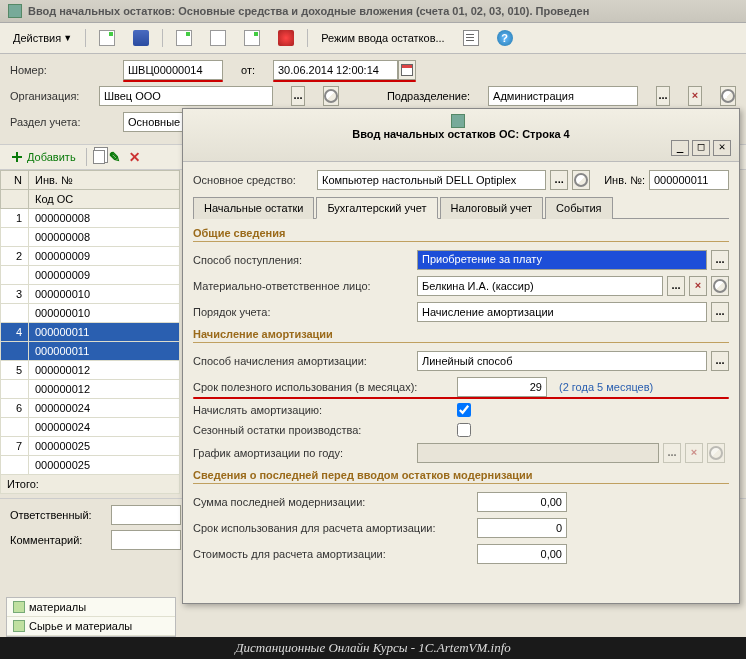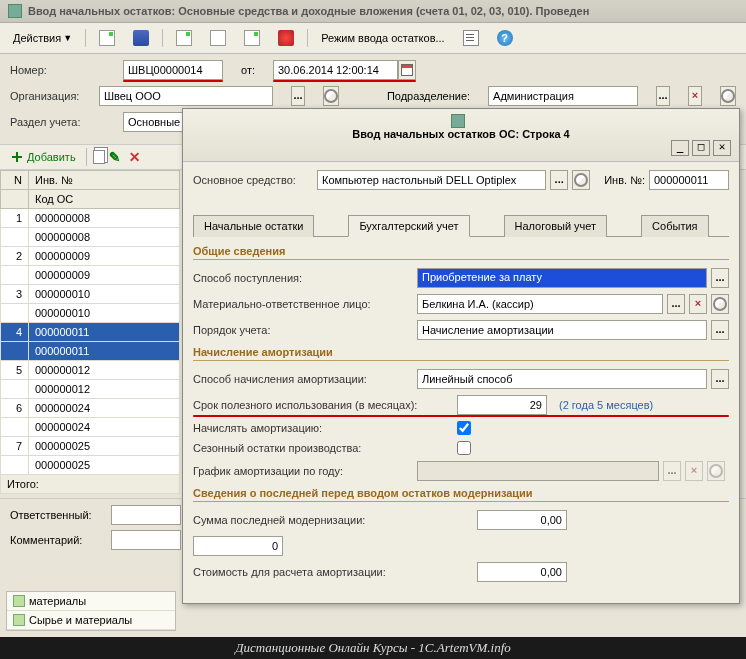--- a/index.html
+++ b/index.html
@@ -63,30 +63,30 @@
 .dlg-body { padding: 8px 10px; flex: 1; overflow: auto; }
 
 .drow { display: flex; align-items: center; margin-bottom: 6px; gap: 4px; }
 .dlbl { width: 220px; color: #333; }
 .dlbl.short { width: 120px; }
 .dval { background: #fff; border: 1px solid #a0a090; padding: 2px 4px; height: 20px; flex: 1; }
 .dval.hl { background: #1d4ed8; color: #fff; }
 .dval.num { text-align: right; width: 90px; flex: none; }
 .dval.dis { background: #e8e4d8; color: #888; }
 
-.tabs { display: flex; border-bottom: 1px solid #999; margin: 24px 0 8px; gap: 32px; }
+.tabs { display: flex; border-bottom: 1px solid #999; margin: 6px 0 8px; }
 .tab { padding: 4px 10px; border: 1px solid #999; border-bottom: none; background: #e5e2d6; margin-right: 2px; cursor: pointer; position: relative; top: 1px; }
 .tab.active { background: #f0ede2; border-bottom: 1px solid #f0ede2; font-weight: normal; }
 
 .section-h { color: #9a6a1a; font-weight: bold; border-bottom: 1px solid #c0a060; padding-bottom: 2px; margin: 6px 0 8px; }
 .green-u::after { content: ""; display: block; height: 2px; background: #0a8a0a; margin-top: 1px; }
 .hint { color: #2a5fb0; margin-left: 8px; }
 .chk { width: 14px; height: 14px; }
 
-.bottom-list { position: absolute; left: 6px; bottom: 28px; width: 170px; background: #fafaf2; border: 1px solid #bbb; }
+.bottom-list { position: absolute; left: 6px; bottom: 22px; width: 170px; background: #fafaf2; border: 1px solid #bbb; }
 .bl-row { padding: 3px 6px; border-bottom: 1px solid #e0e0d0; display: flex; align-items: center; gap: 4px; }
 .bl-ic { width: 12px; height: 12px; background: #c0e0a0; border: 1px solid #7a7; }
 
 .watermark { position: absolute; bottom: 0; left: 0; right: 0; background: #1a1a1a; color: #ddd; font-style: italic; text-align: center; padding: 3px; font-size: 13px; font-family: Georgia, serif; }
 </style>
 </head>
 <body>
 
 <div class="win-title">
   <span class="ic"></span>
@@ -339,20 +339,21 @@
       <span class="btn-x" style="opacity:.5">×</span>
       <span class="btn-q" style="opacity:.5"></span>
     </div>
 
     <div class="section-h">Сведения о последней перед вводом остатков модернизации</div>
     <div class="drow">
       <span class="dlbl" style="width:280px">Сумма последней модернизации:</span>
       <input class="dval num" value="0,00" style="">
     </div>
     <div class="drow">
+      <span class="dlbl" style="width:280px">Срок использования для расчета амортизации:</span>
       <input class="dval num" value="0" style="">
     </div>
     <div class="drow">
       <span class="dlbl" style="width:280px">Стоимость для расчета амортизации:</span>
       <input class="dval num" value="0,00" style="">
     </div>
   </div>
 </div>
 
 <div class="watermark">Дистанционные Онлайн Курсы - 1C.ArtemVM.info</div>

